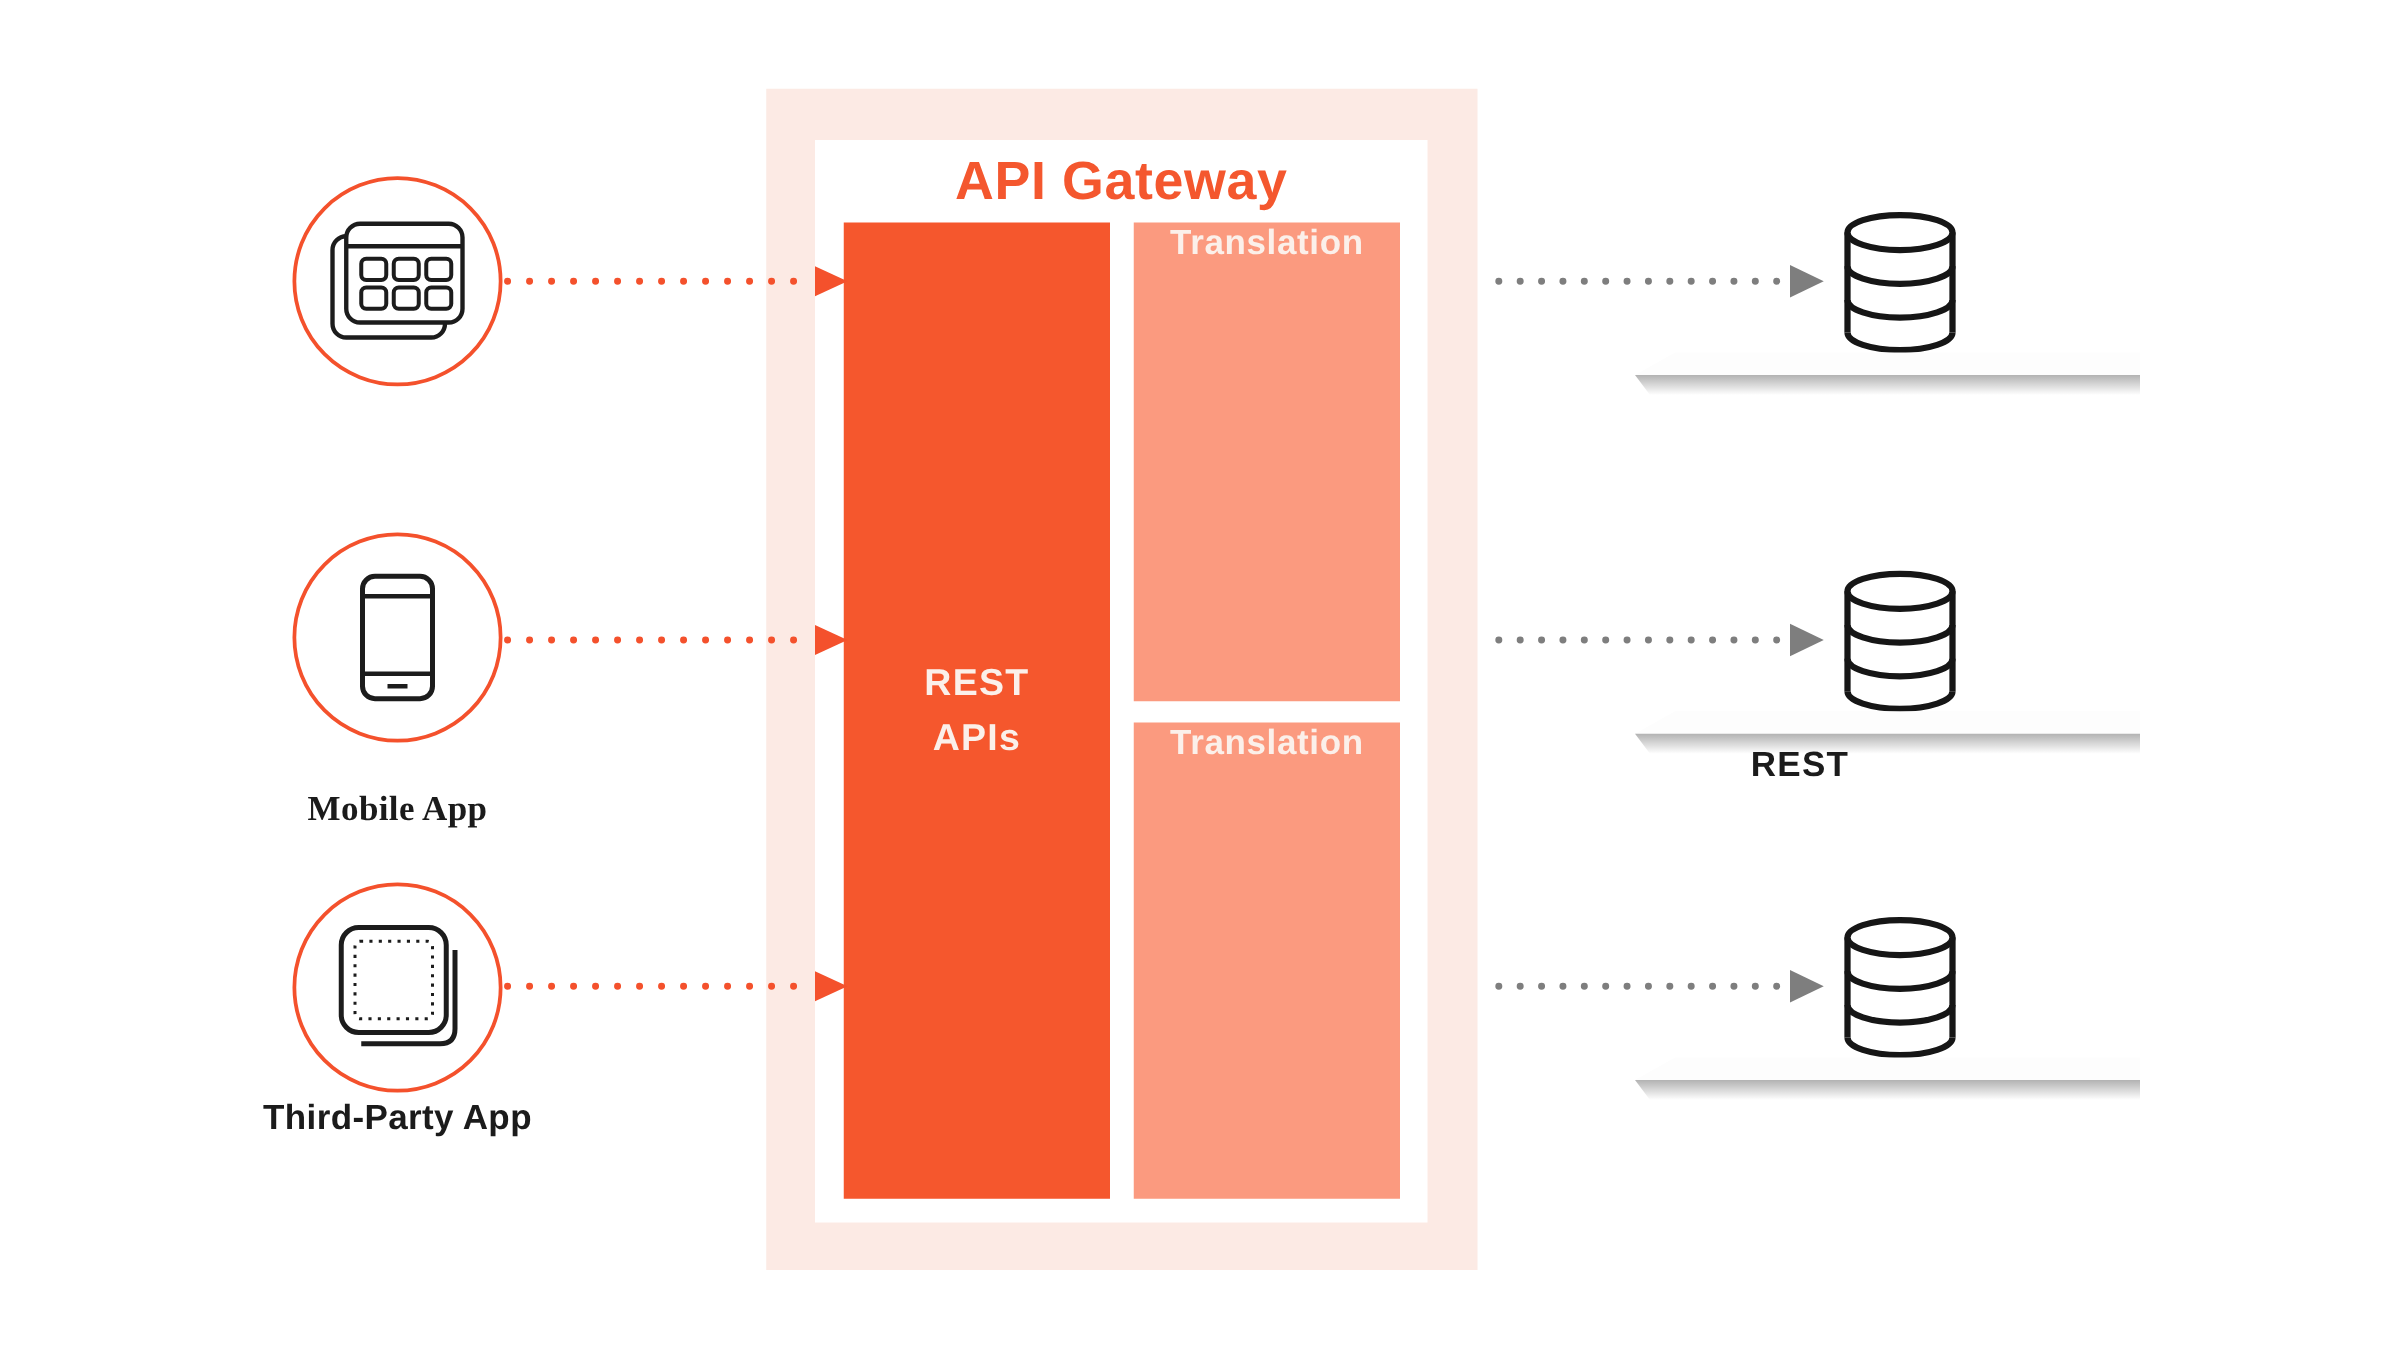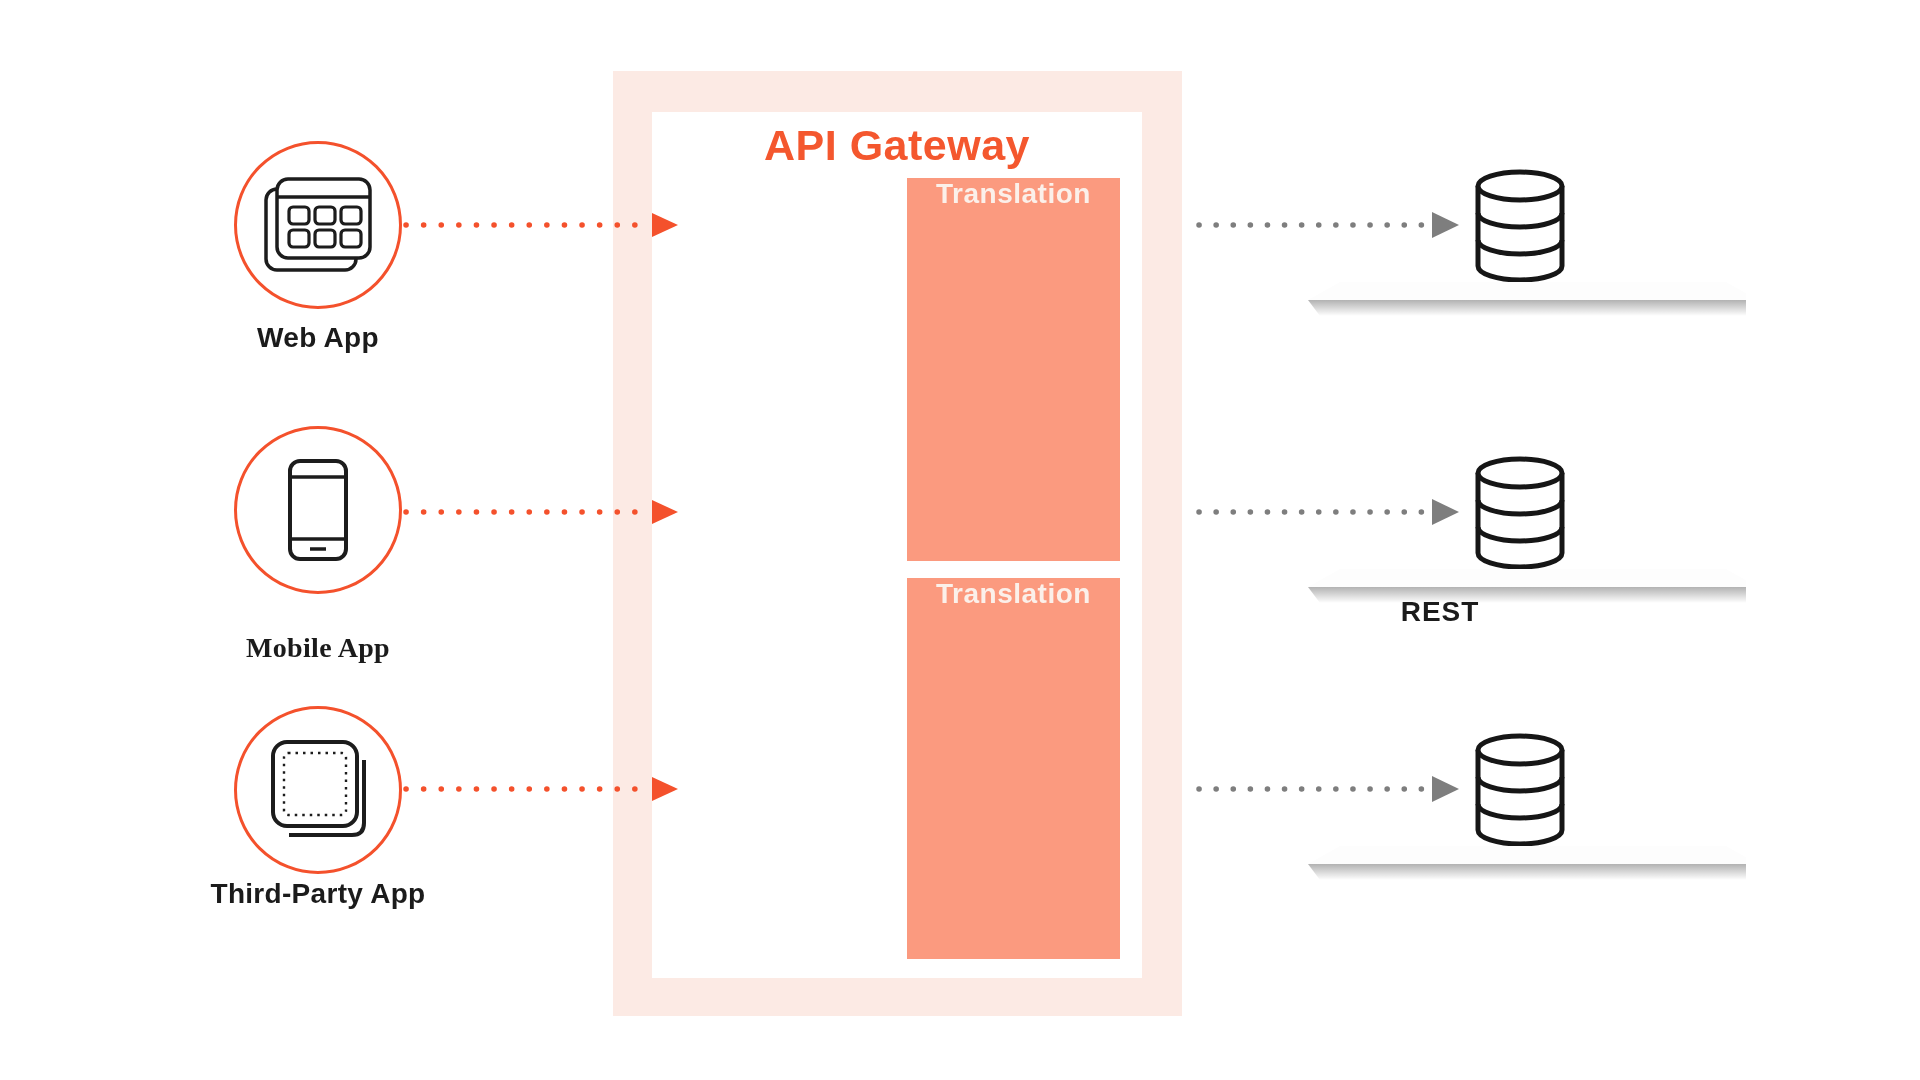--- a/index.html
+++ b/index.html
@@ -1,18 +1,18 @@
 <!DOCTYPE html>
 <html><head>
 <meta charset="utf-8">
 <style>
   html,body{margin:0;padding:0;background:#ffffff;}
   .canvas{
     position:relative;width:1712px;height:1080px;background:#ffffff;
-    font-family:"Liberation Sans", sans-serif;overflow:hidden;padding-left:34px;
+    font-family:"Liberation Sans", sans-serif;overflow:hidden;
   }
   
   .client-circle{
     position:absolute;width:168px;height:168px;border-radius:50%;
     border:3px solid #F4512C;background:#ffffff;box-sizing:border-box;
     display:flex;align-items:center;justify-content:center;
   }
   .client-label,.service-label{
     position:absolute;width:320px;text-align:center;
     color:#1B1B1B;font-weight:700;
@@ -49,41 +49,43 @@
 </style>
 </head>
 <body>
 
 <div class="canvas">
 
   <div class="pink-box"></div>
   <div class="white-box"></div>
   <div class="gw-title">API Gateway</div>
 
+  <div class="rest-box">
+    <div class="inner">REST APIs</div>
+  </div>
   <div class="trans-box t1">
     <div class="inner">Translation</div>
   </div>
   <div class="trans-box t2">
     <div class="inner">Translation</div>
   </div>
 
   <div class="client-circle" style="left:234px;top:141px;">
     <svg class="icon-svg" width="112" height="98" viewBox="0 0 112 98" fill="none" stroke="#1C1C1C">
       <rect x="4" y="13" width="90" height="81" rx="11" stroke-width="3.5"></rect>
       <rect x="15" y="3" width="93" height="79" rx="11" fill="#ffffff" stroke-width="3.5"></rect>
       <line x1="15" y1="21" x2="108" y2="21" stroke-width="3.5"></line>
       <rect x="27" y="31" width="20" height="17" rx="4" stroke-width="3.2"></rect>
       <rect x="53" y="31" width="20" height="17" rx="4" stroke-width="3.2"></rect>
       <rect x="79" y="31" width="20" height="17" rx="4" stroke-width="3.2"></rect>
       <rect x="27" y="54" width="20" height="17" rx="4" stroke-width="3.2"></rect>
       <rect x="53" y="54" width="20" height="17" rx="4" stroke-width="3.2"></rect>
       <rect x="79" y="54" width="20" height="17" rx="4" stroke-width="3.2"></rect>
     </svg>
   </div>
-  <div class="client-label" style="left:158px;top:322px;">Web App</div>
 
   <div class="client-circle" style="left:234px;top:426px;">
     <svg class="icon-svg" width="62" height="104" viewBox="0 0 62 104" fill="none" stroke="#1C1C1C">
       <rect x="3" y="3" width="56" height="98" rx="10" stroke-width="4"></rect>
       <line x1="3" y1="19" x2="59" y2="19" stroke-width="3.5"></line>
       <line x1="3" y1="81" x2="59" y2="81" stroke-width="3.5"></line>
       <line x1="23" y1="91" x2="39" y2="91" stroke-width="3.5"></line>
     </svg>
   </div>
   <div class="client-label" style="left:158px;top:632px;font-family:Liberation Serif, serif;">Mobile App</div>

